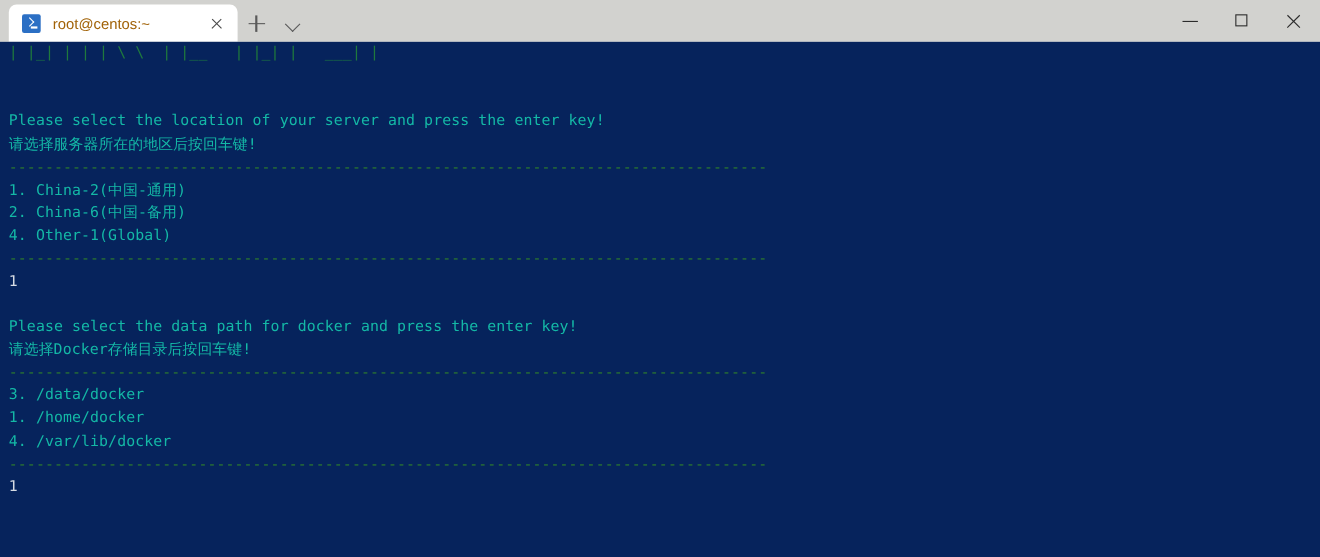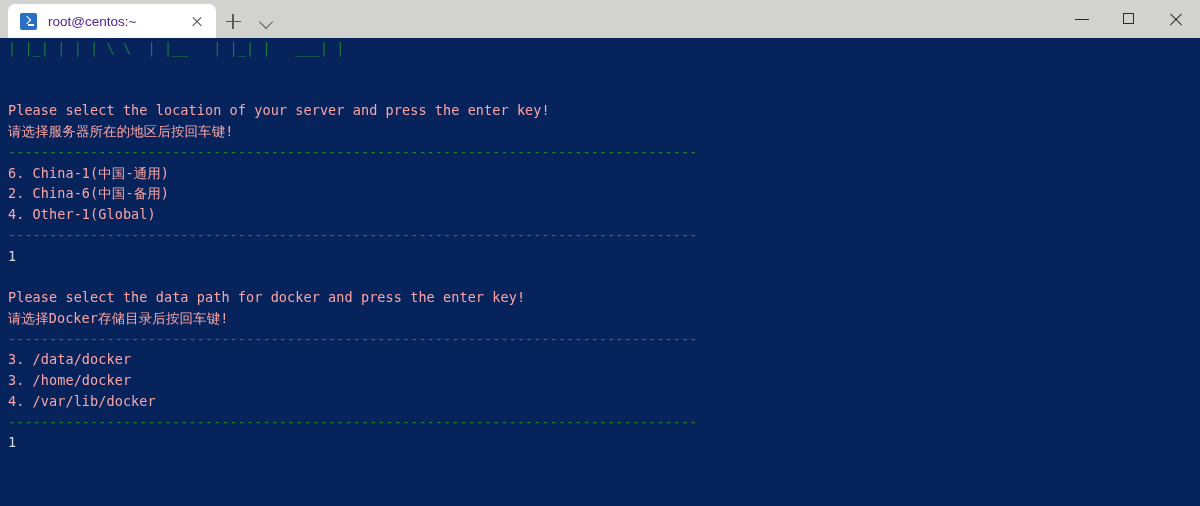--- a/index.html
+++ b/index.html
@@ -69,21 +69,21 @@
     bottom: 4px;
     width: 6px;
     height: 1.6px;
     background: #ffffff;
   }
   .tab-title {
     flex: 1 1 auto;
     margin-left: 11px;
     font-family: "Liberation Sans", sans-serif;
     font-size: 13.5px;
-    color: #4c1d95;
+    color: #a16207;
     white-space: nowrap;
     overflow: hidden;
   }
   .tab-close {
     flex: 0 0 auto;
     width: 26px;
     height: 26px;
     position: relative;
     border-radius: 3px;
   }
@@ -184,21 +184,21 @@
   }
   .line {
     font-family: "DejaVu Sans Mono", monospace;
     font-size: 13.5px;
     line-height: 20.75px;
     height: 20.75px;
     white-space: pre;
     letter-spacing: 0.08px;
     color: #26a126;
   }
-  .line.green   { color: #fca5a5; }
+  .line.green   { color: #14b8a6; }
   .line.art     { color: #1f7a3d; }
   .line.input   { color: #d6dbe3; }
   .line.blank   { color: transparent; }
   .line.sep     { color: #2d7d2d; }
 </style>
 </head>
 <body>
 
 <div class="titlebar">
   <div class="tabstrip">
@@ -218,28 +218,28 @@
 </div>
 
 <div class="terminal">
   <div class="term-inner" id="term-inner">
       <div class="line art">| |_| | | | \ \  | |__   | |_| |   ___| |</div>
       <div class="line blank"> </div>
       <div class="line blank"> </div>
       <div class="line green">Please select the location of your server and press the enter key!</div>
       <div class="line green">请选择服务器所在的地区后按回车键!</div>
       <div class="line sep">------------------------------------------------------------------------------------</div>
-      <div class="line green">6. China-1(中国-通用)</div>
+      <div class="line green">1. China-2(中国-通用)</div>
       <div class="line green">2. China-6(中国-备用)</div>
       <div class="line green">4. Other-1(Global)</div>
       <div class="line sep">------------------------------------------------------------------------------------</div>
       <div class="line input">1</div>
       <div class="line blank"> </div>
       <div class="line green">Please select the data path for docker and press the enter key!</div>
       <div class="line green">请选择Docker存储目录后按回车键!</div>
       <div class="line sep">------------------------------------------------------------------------------------</div>
       <div class="line green">3. /data/docker</div>
-      <div class="line green">3. /home/docker</div>
+      <div class="line green">1. /home/docker</div>
       <div class="line green">4. /var/lib/docker</div>
       <div class="line sep">------------------------------------------------------------------------------------</div>
       <div class="line input">1</div>
     </div>
 </div>
 
 </body></html>

